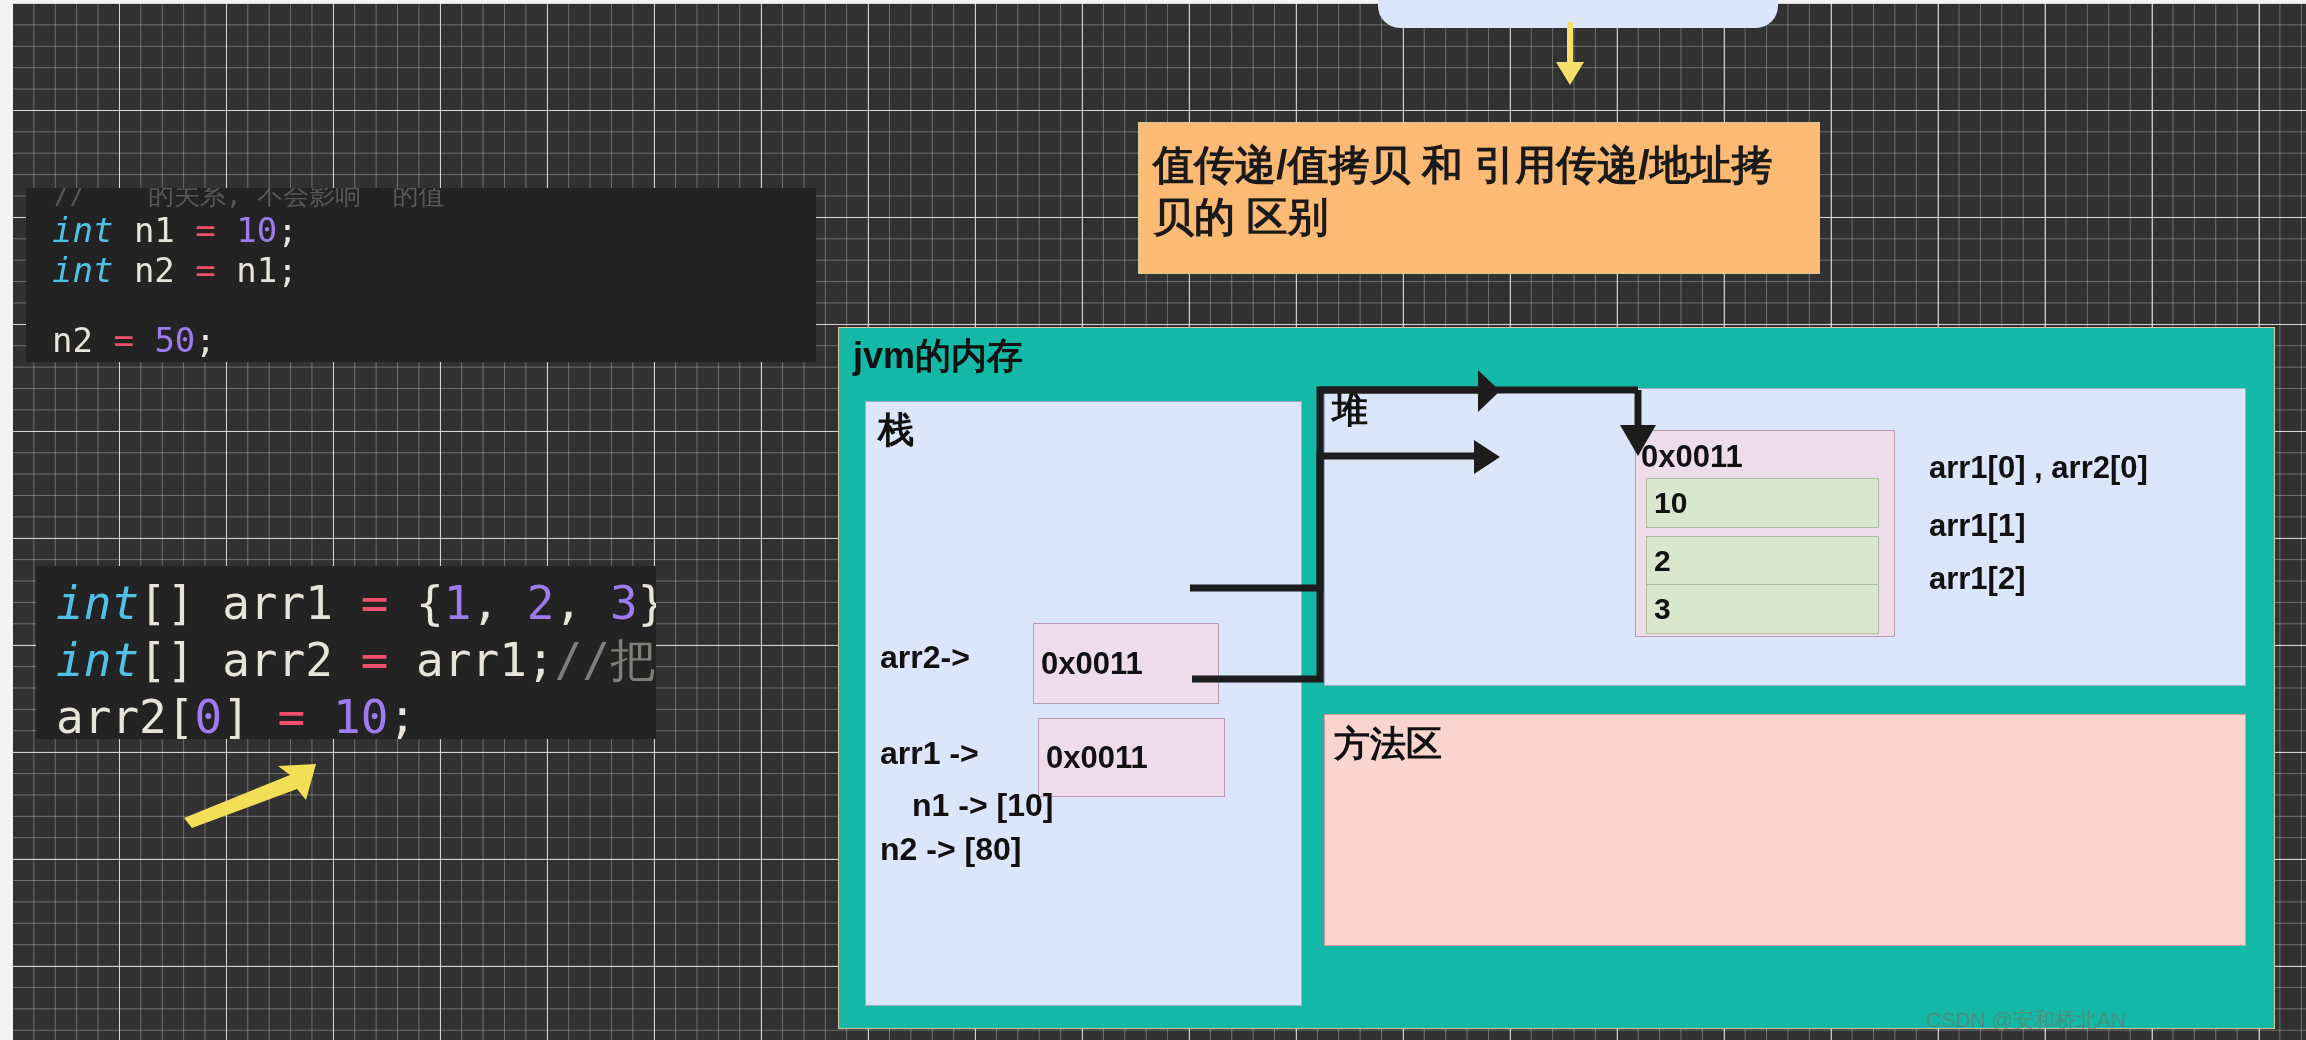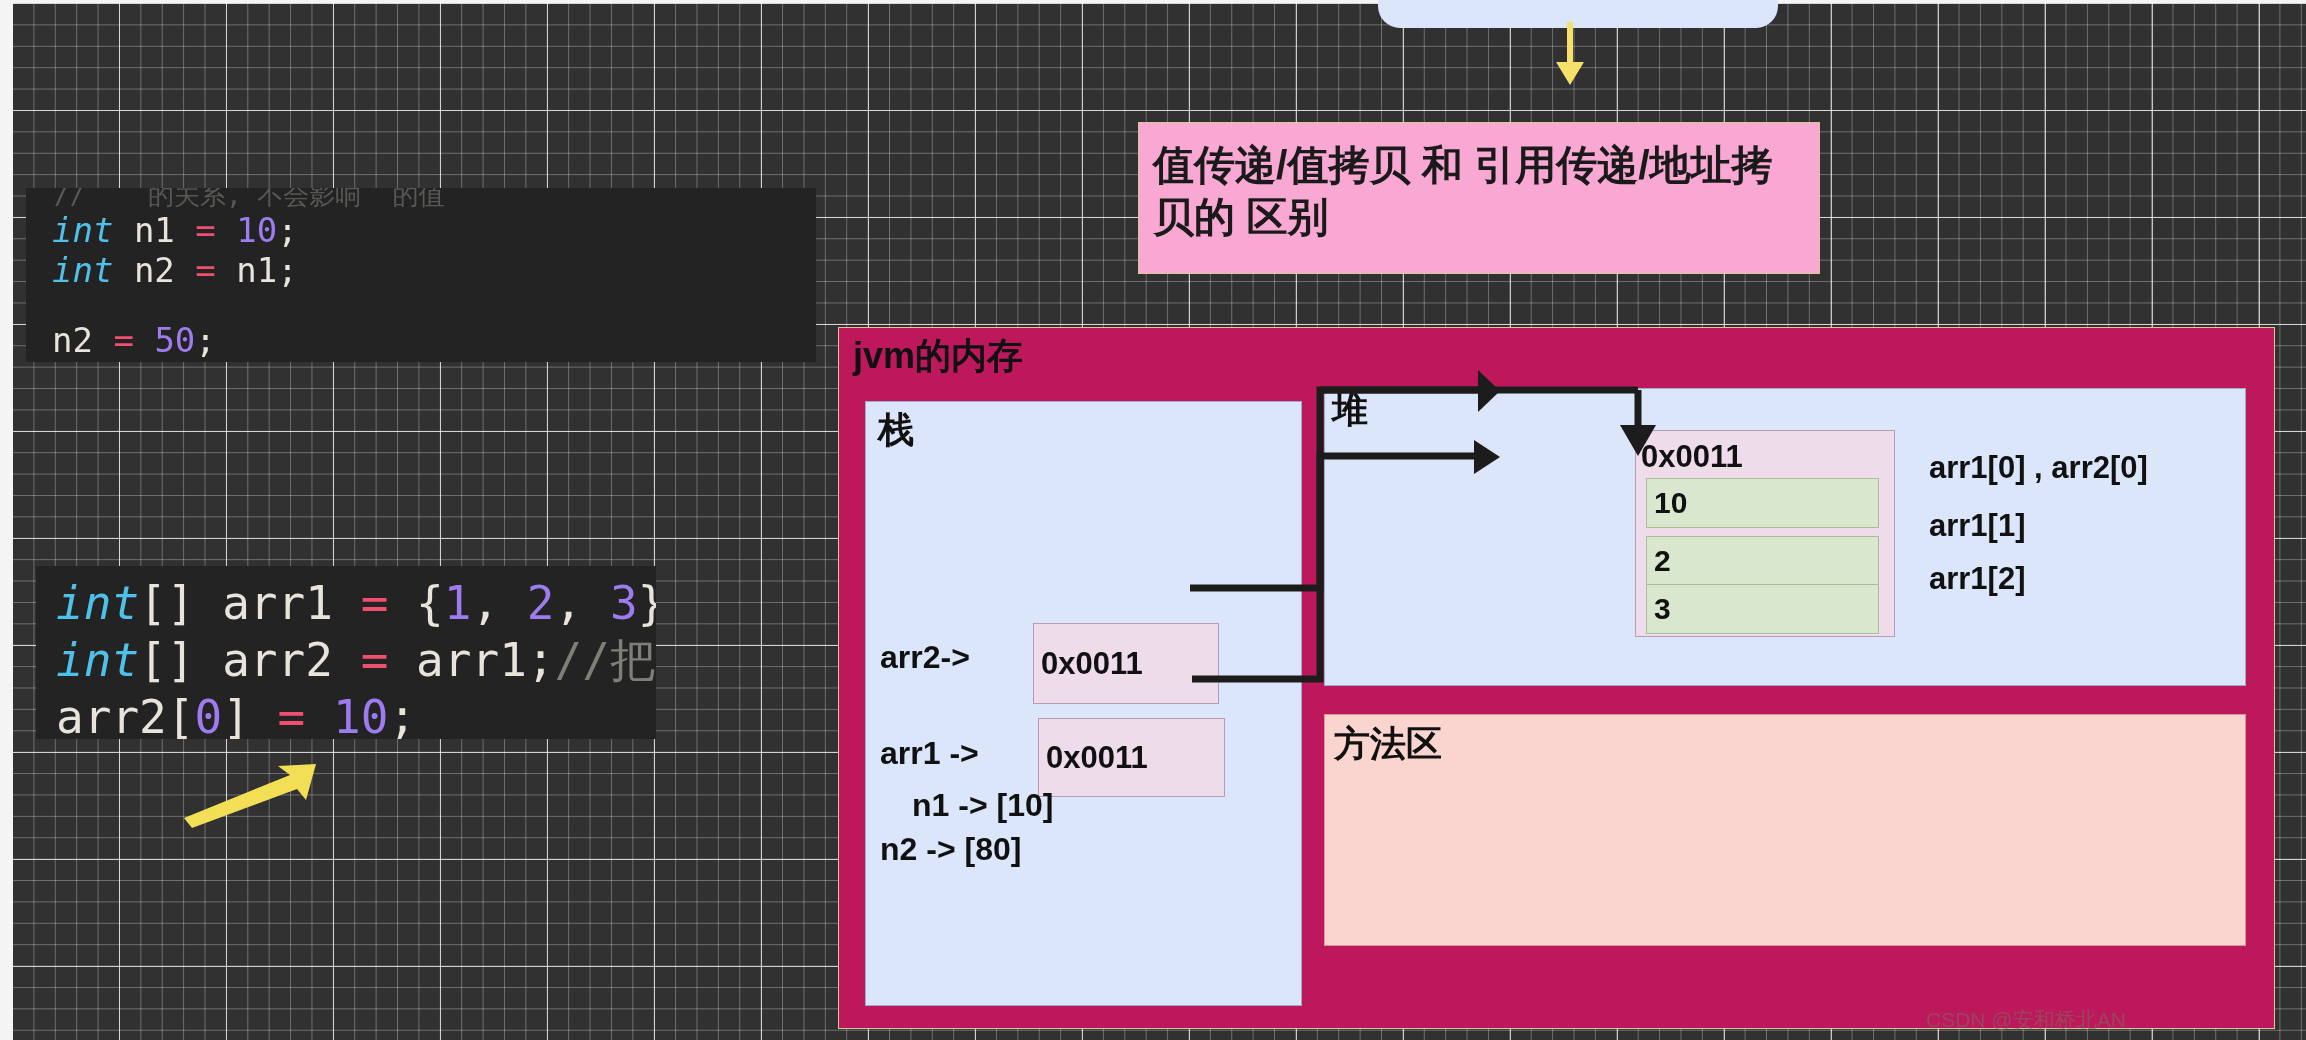--- a/index.html
+++ b/index.html
@@ -70,21 +70,21 @@
   .cb2-l { font-size: 46px; position: absolute; left: 20px; }
 
   
   .arrow-yellow { position: absolute; }
 
   
   #title-callout {
     position: absolute;
     left: 1138px; top: 122px;
     width: 682px; height: 152px;
-    background: #f9a8d4;
+    background: #fdba74;
     border: 1.5px solid #d9c79a;
     padding: 16px 14px 0 14px;
   }
   #title-callout-text {
     font-size: 41px; font-weight: bold; color: #1a1a1a;
     line-height: 1.28; letter-spacing: 0px;
   }
 
   
   #top-rounded-box {
@@ -93,21 +93,21 @@
     width: 400px; height: 90px;
     background: #dbe6fa;
     border-radius: 22px;
   }
 
   
   #jvm-outer {
     position: absolute;
     left: 838px; top: 327px;
     width: 1437px; height: 702px;
-    background: #be185d;
+    background: #14b8a6;
     border: 1.5px solid #d9c79a;
   }
   #jvm-title {
     position: absolute; left: 14px; top: 4px;
     font-size: 36px; font-weight: bold; color: #111;
   }
   
   #stack-box {
     position: absolute; left: 26px; top: 73px;
     width: 437px; height: 605px;

